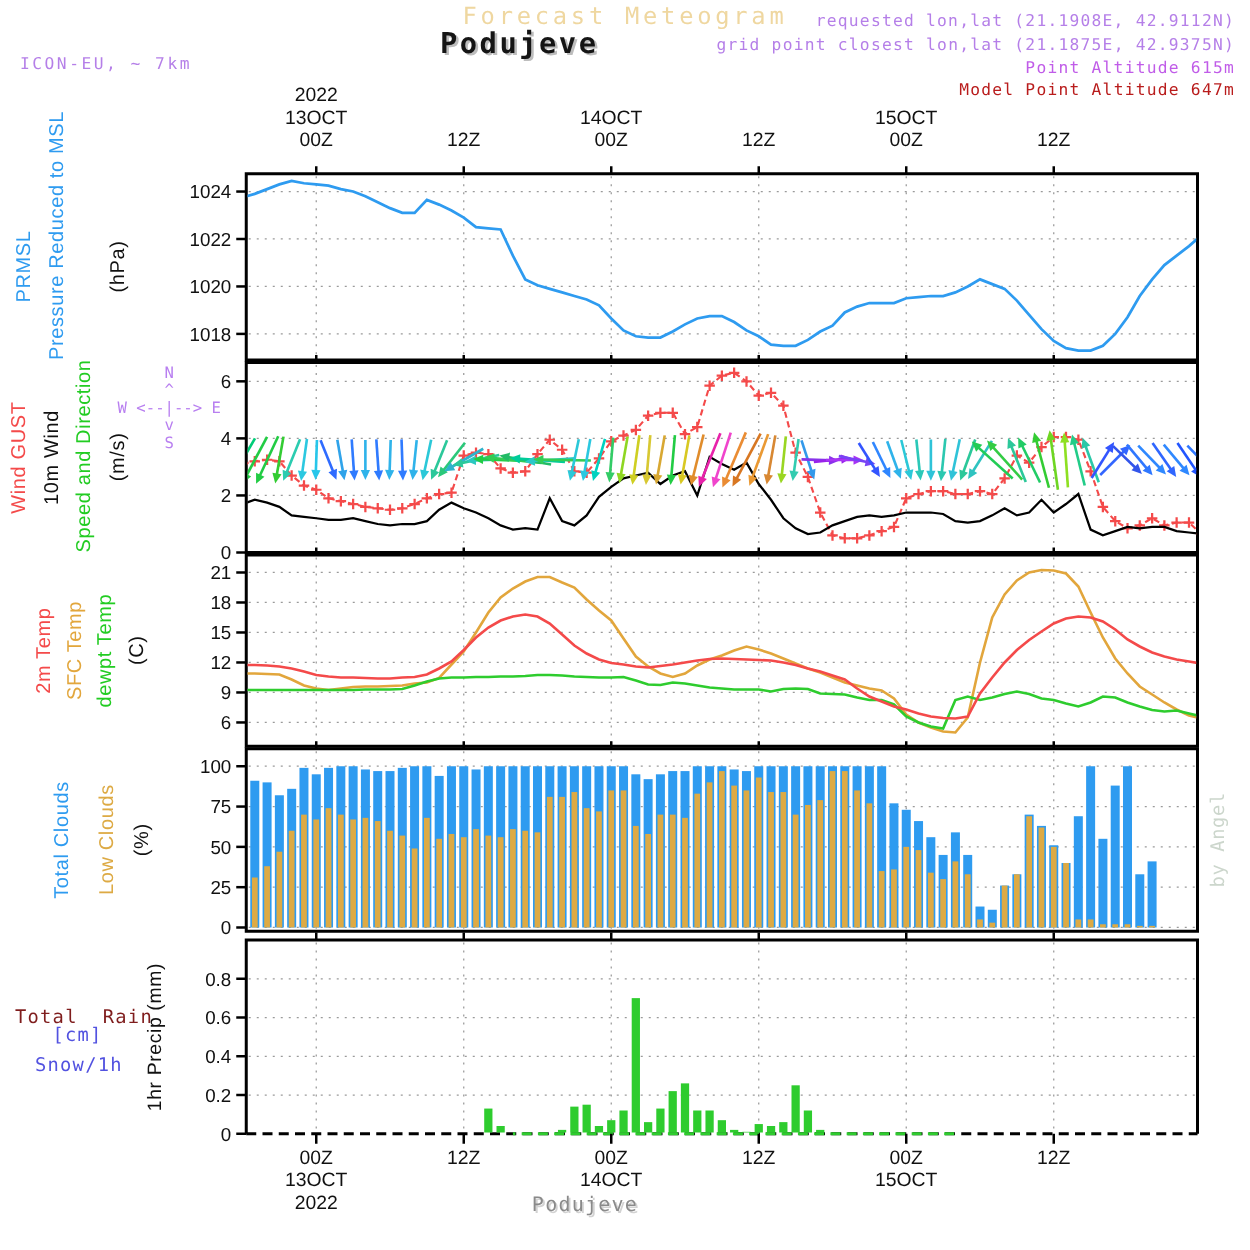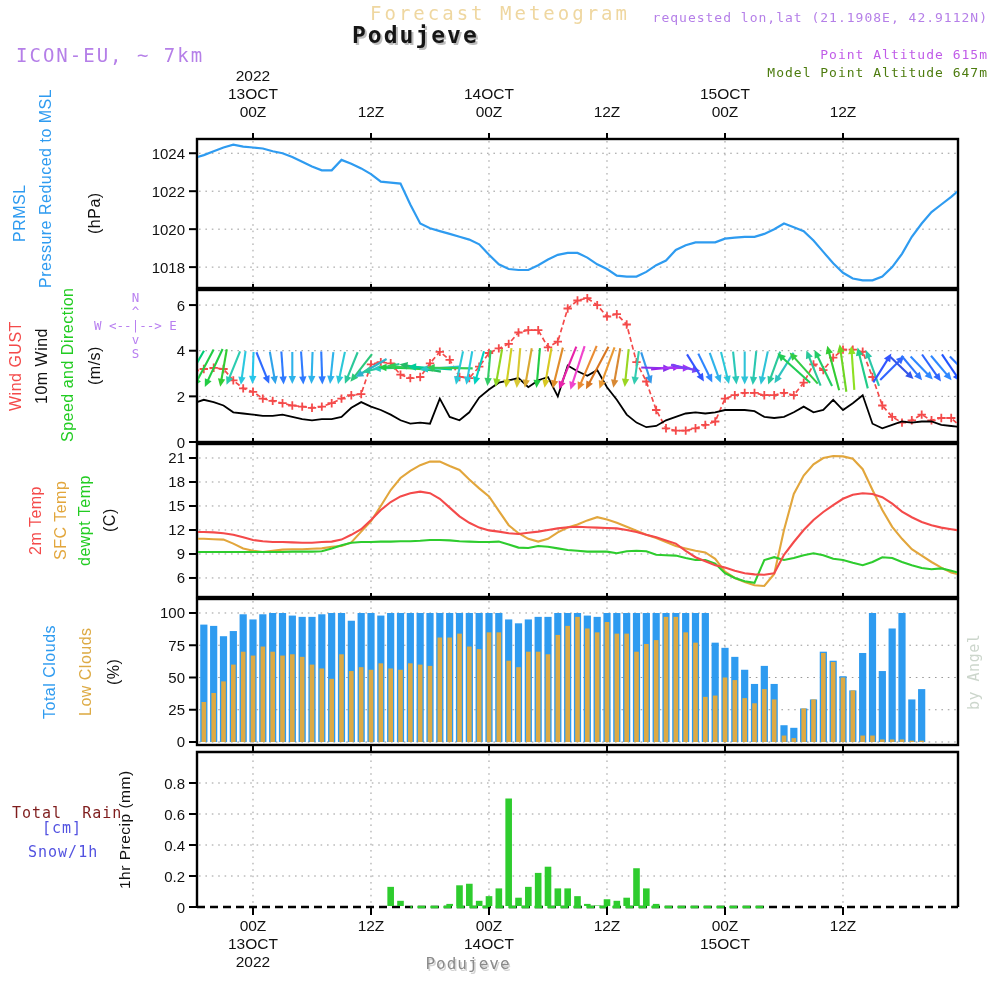--- a/index.html
+++ b/index.html
@@ -15,39 +15,40 @@
   .xlab{font:15.5px "Liberation Sans",sans-serif;fill:#111}
   .hdr{position:absolute;white-space:pre;}
   .mono{font-family:"DejaVu Sans Mono",monospace;}
   #forecast-title{left:0;right:0;top:2px;text-align:center;font-size:19px;letter-spacing:3px;color:#efd7a0;}
   #station-title{left:352px;top:22px;font-size:23px;font-weight:bold;letter-spacing:2px;color:#151515;
                  text-shadow:2px 2px 0 #bdbdbd;}
   .coord{right:12px;text-align:center;font-size:13px;letter-spacing:1px;}
   #req-coords{top:10px;color:#b57fe8;}
   #grid-coords{top:29px;color:#b57fe8;}
   #point-alt{top:47px;color:#c05ce8;}
-  #model-alt{top:65px;color:#4d7c0f;}
-  #icon-model{left:16px;top:44px;font-size:19px;letter-spacing:2px;color:#b57fe8;}
+  #model-alt{top:65px;color:#b91c1c;}
+  #icon-model{left:16px;top:44px;font-size:13px;letter-spacing:2px;color:#b57fe8;}
   .vlab{position:absolute;width:22px;writing-mode:vertical-rl;transform:rotate(180deg);
         text-align:center;font-size:16px;letter-spacing:.5px;white-space:nowrap;}
   #compass{position:absolute;left:94px;top:291px;margin:0;font:12.5px/14px "DejaVu Sans Mono",monospace;
            color:#b87ff0;white-space:pre;}
   .plab{position:absolute;font-family:"DejaVu Sans Mono",monospace;font-size:15px;letter-spacing:1px;white-space:pre;}
   #rain-label{left:12px;top:804px;color:#7f1d1d;}
   #snow-label{left:28px;top:843px;color:#5252e0;}
   #cm-label{left:42px;top:819px;color:#5252e0;}
 </style>
 </head>
 <body>
 
 <div id="page">
 
   <div class="hdr mono" id="forecast-title">Forecast Meteogram</div>
   <div class="hdr mono" id="station-title">Podujeve</div>
   <div class="hdr mono coord" id="req-coords">requested lon,lat (21.1908E, 42.9112N)</div>
+  <div class="hdr mono coord" id="grid-coords">grid point closest lon,lat (21.1875E, 42.9375N)</div>
   <div class="hdr mono coord" id="point-alt">Point Altitude 615m</div>
   <div class="hdr mono coord" id="model-alt">Model Point Altitude 647m</div>
   <div class="hdr mono" id="icon-model">ICON-EU, ~ 7km</div>
 
   <div class="vlab" style="left:11px;top:139px;height:149px;color:#2e9bf0">PRMSL</div>
   <div class="vlab" style="left:37px;top:139px;height:149px;color:#2e9bf0">Pressure Reduced to MSL</div>
   <div class="vlab" style="left:86px;top:139px;height:149px;color:#111">(hPa)</div>
 
   <div class="vlab" style="left:7px;top:290px;height:152px;color:#f44a4a">Wind GUST</div>
   <div class="vlab" style="left:33px;top:290px;height:152px;color:#111">10m Wind</div>

